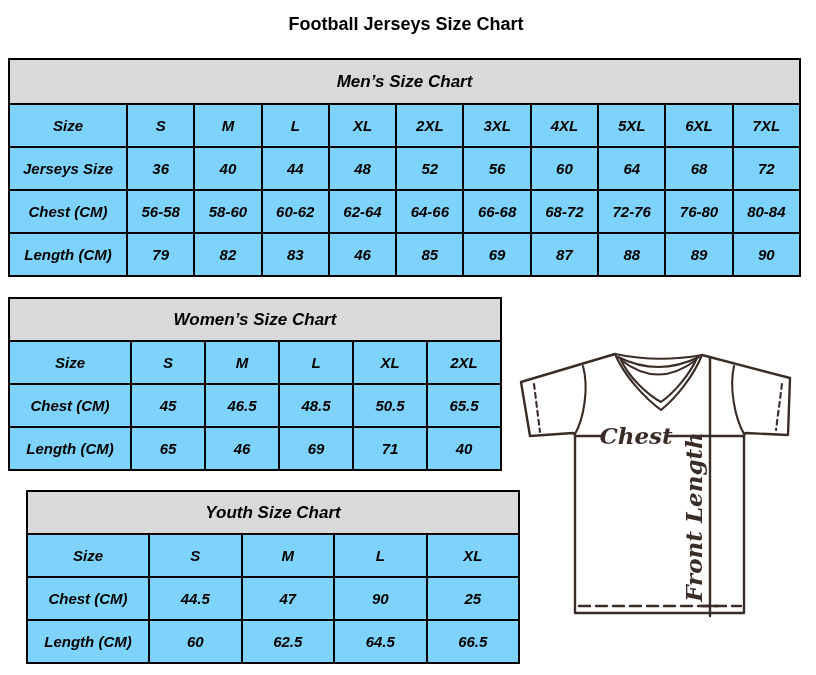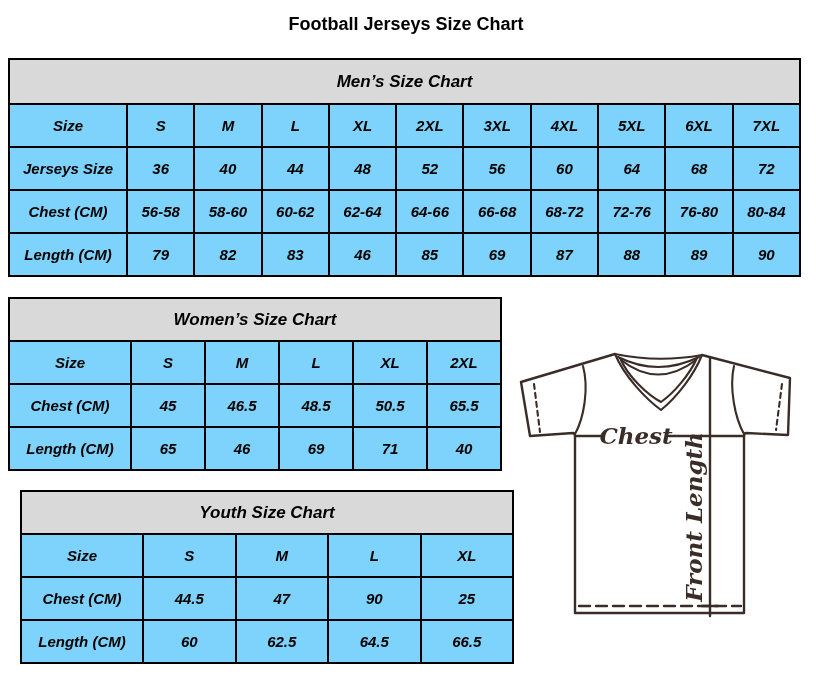--- a/index.html
+++ b/index.html
@@ -41,21 +41,21 @@
   }
   table.size-table td.ttl {
     background: var(--hdr-bg, #d9d9d9);
     font-size: 17px;
   }
   #men-table   { left: 8px; top: 58px;  width: 791px; }
   #men-table tr { height: 43px; }
   #men-table tr.title-row { height: 45px; }
   #women-table { left: 8px; top: 297px; width: 492px; }
   #women-table tr { height: 43px; margin-left: 25px; }
-  #youth-table { left: 20px; top: 490px; width: 492px; }
+  #youth-table { left: 26px; top: 490px; width: 492px; }
   #youth-table tr { height: 43px; }
   #jersey-svg { position: absolute; left: 505px; top: 330px; }
   #jersey-svg .stroke {
     fill: none;
     stroke: var(--line, #3a2d28);
     stroke-width: 2.4;
     stroke-linejoin: round;
     stroke-linecap: round;
   }
   #jersey-svg .thin { stroke-width: 2.1; }

